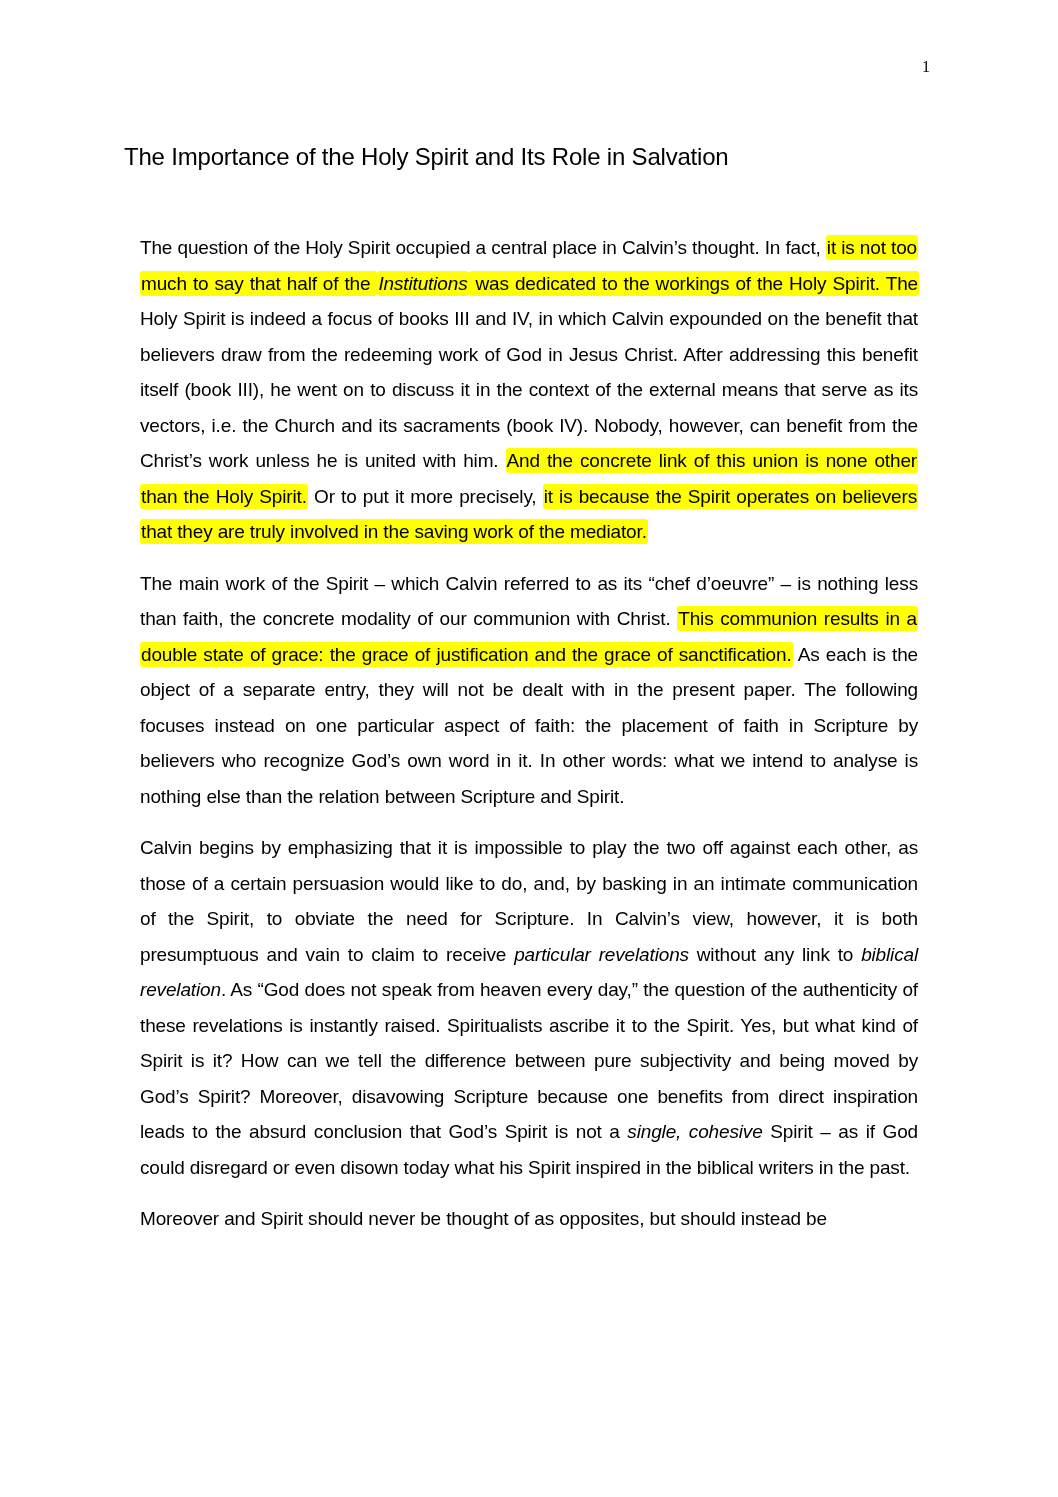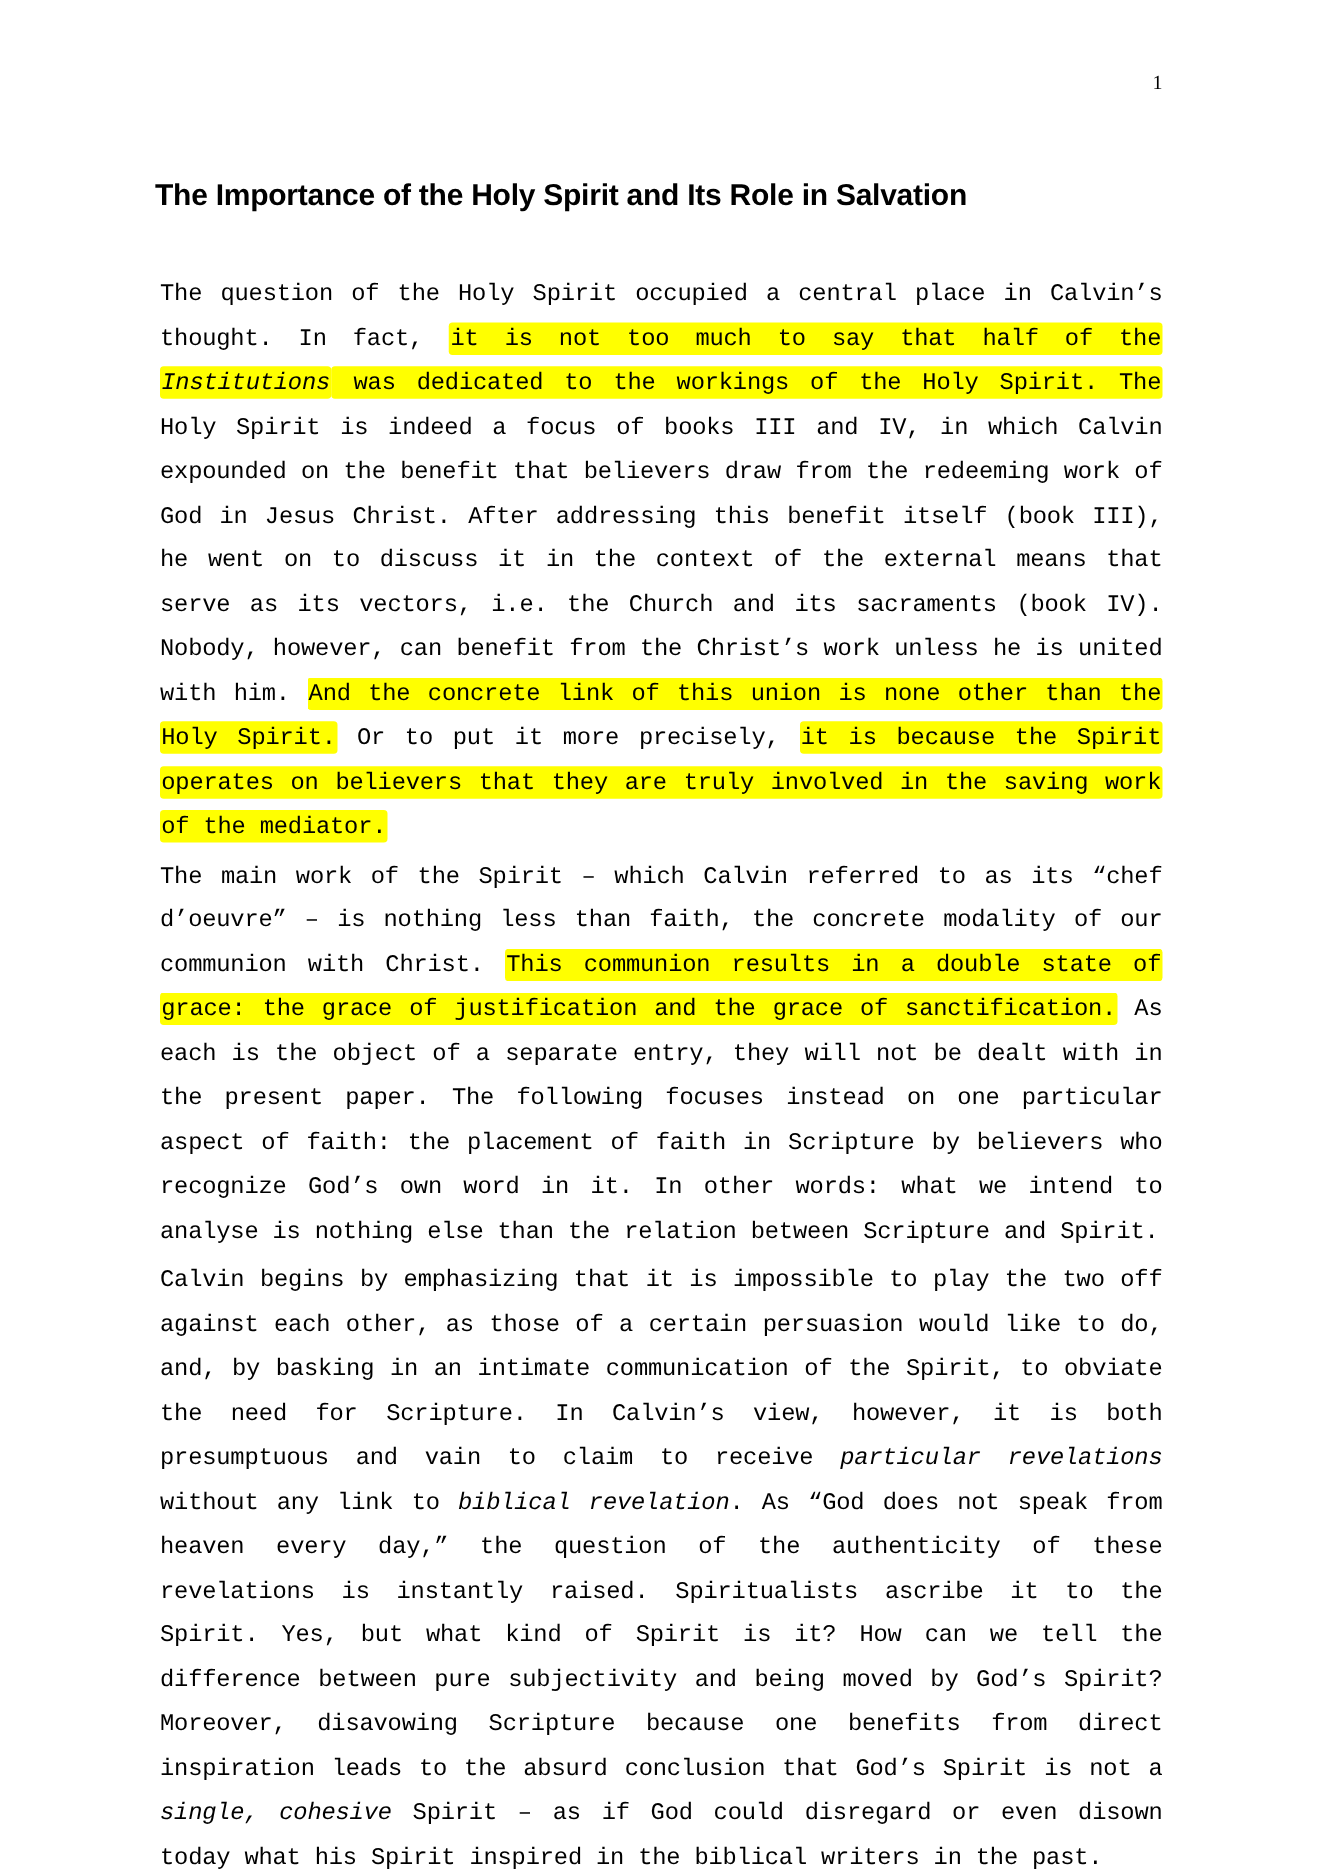--- a/index.html
+++ b/index.html
@@ -26,38 +26,37 @@
     font-size: 16px;
     color: #000000;
   }
   .doc-title {
     position: absolute;
     top: 143px;
     left: 124px;
     width: 812px;
     margin: 0;
     font-size: 24px;
-    font-weight: bold;
+    font-weight: normal;
     letter-spacing: -0.2px;
     color: #000000;
   }
   .body-text {
     position: absolute;
     top: 214px;
     left: 124px;
     width: 810px;
     font-size: 19px;
     line-height: 35.5px;
     letter-spacing: -0.15px;
     text-align: justify;
   }
   .para {
-    margin: 4px;
+    margin: 16px;
     padding: 0;
-    font-family: Liberation Mono, monospace;
   }
   .hl {
     background-color: #ffff00;
     border-radius: 3px;
     padding: 2px 1px;
     -webkit-box-decoration-break: clone;
     box-decoration-break: clone;
   }
   .it {
     font-style: italic;

